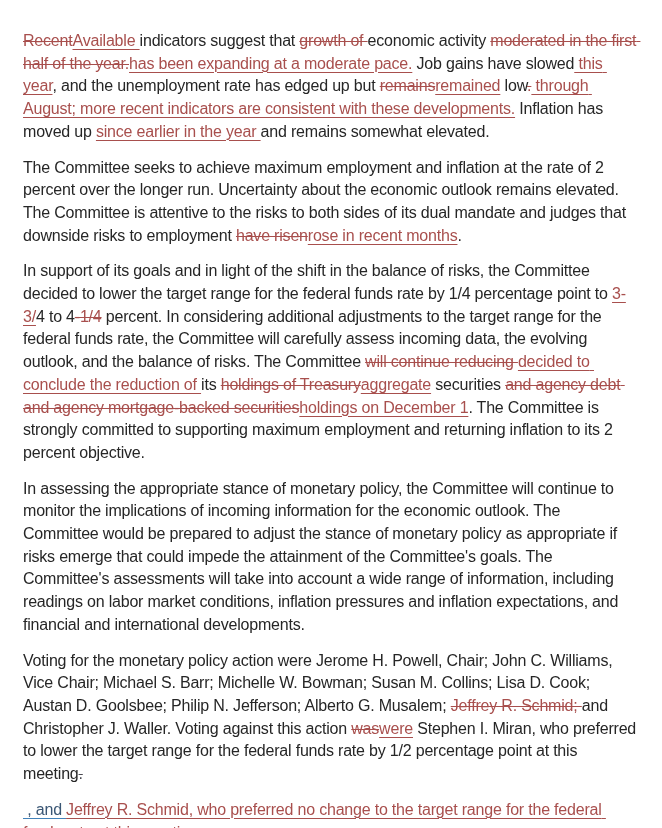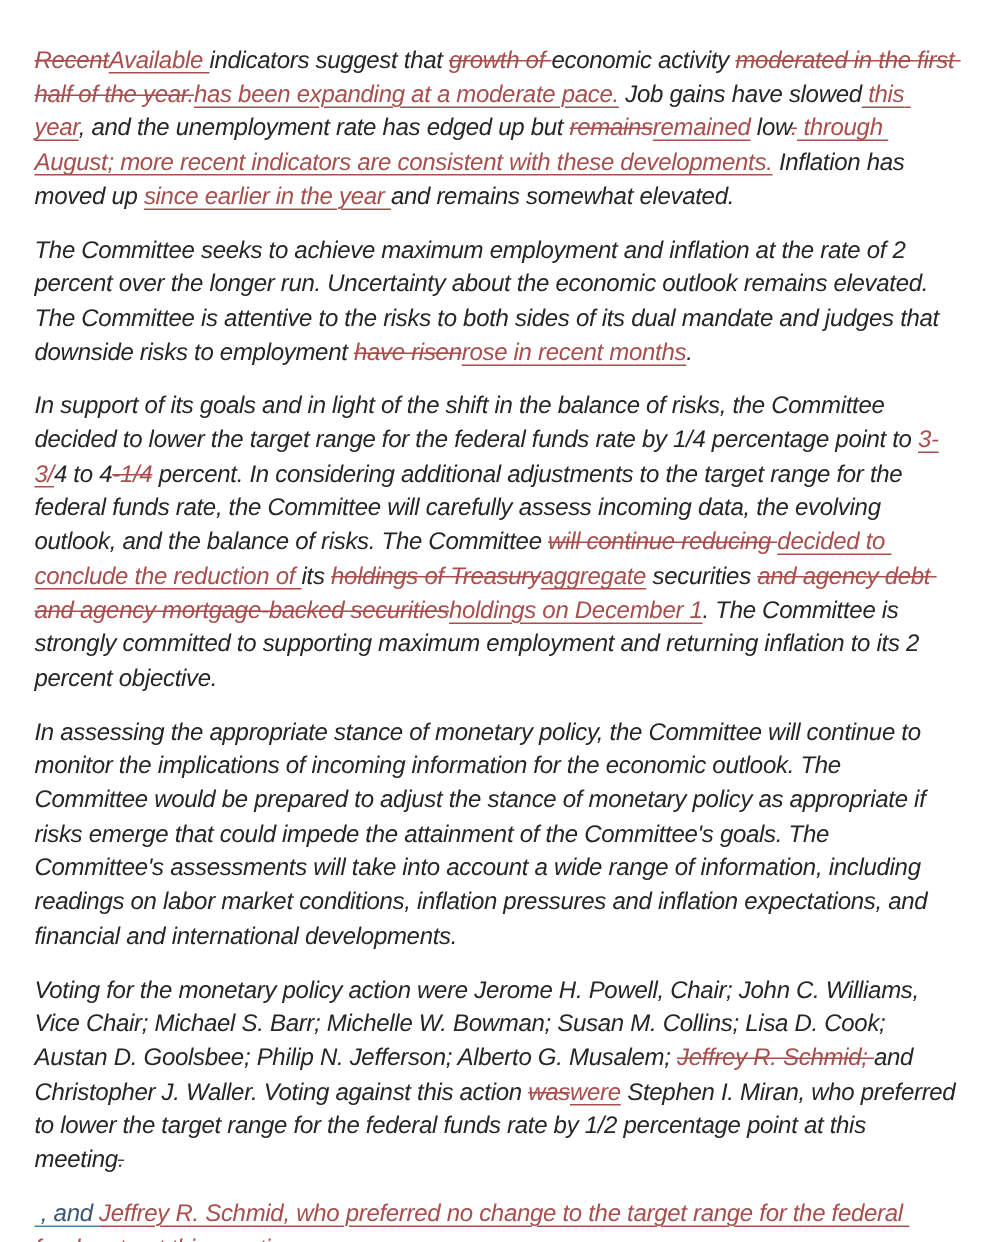--- a/index.html
+++ b/index.html
@@ -14,21 +14,20 @@
   body{
     width:662px;height:828px;overflow:hidden;
     background:var(--bg);
     font-family:"Liberation Sans",sans-serif;
   }
   .page{
     box-sizing:border-box;
     width:662px;height:828px;
     padding:30px 25px 10px 23px;
     background:var(--bg);
-    font-style:italic;
   }
   .doc{
     width:616px;
     font-size:16px;
     line-height:22.7px;
     letter-spacing:-0.2px;
     color:var(--text);
   }
   .para{margin:0 0 13px 0;}
   .para span{white-space:pre-wrap;}

